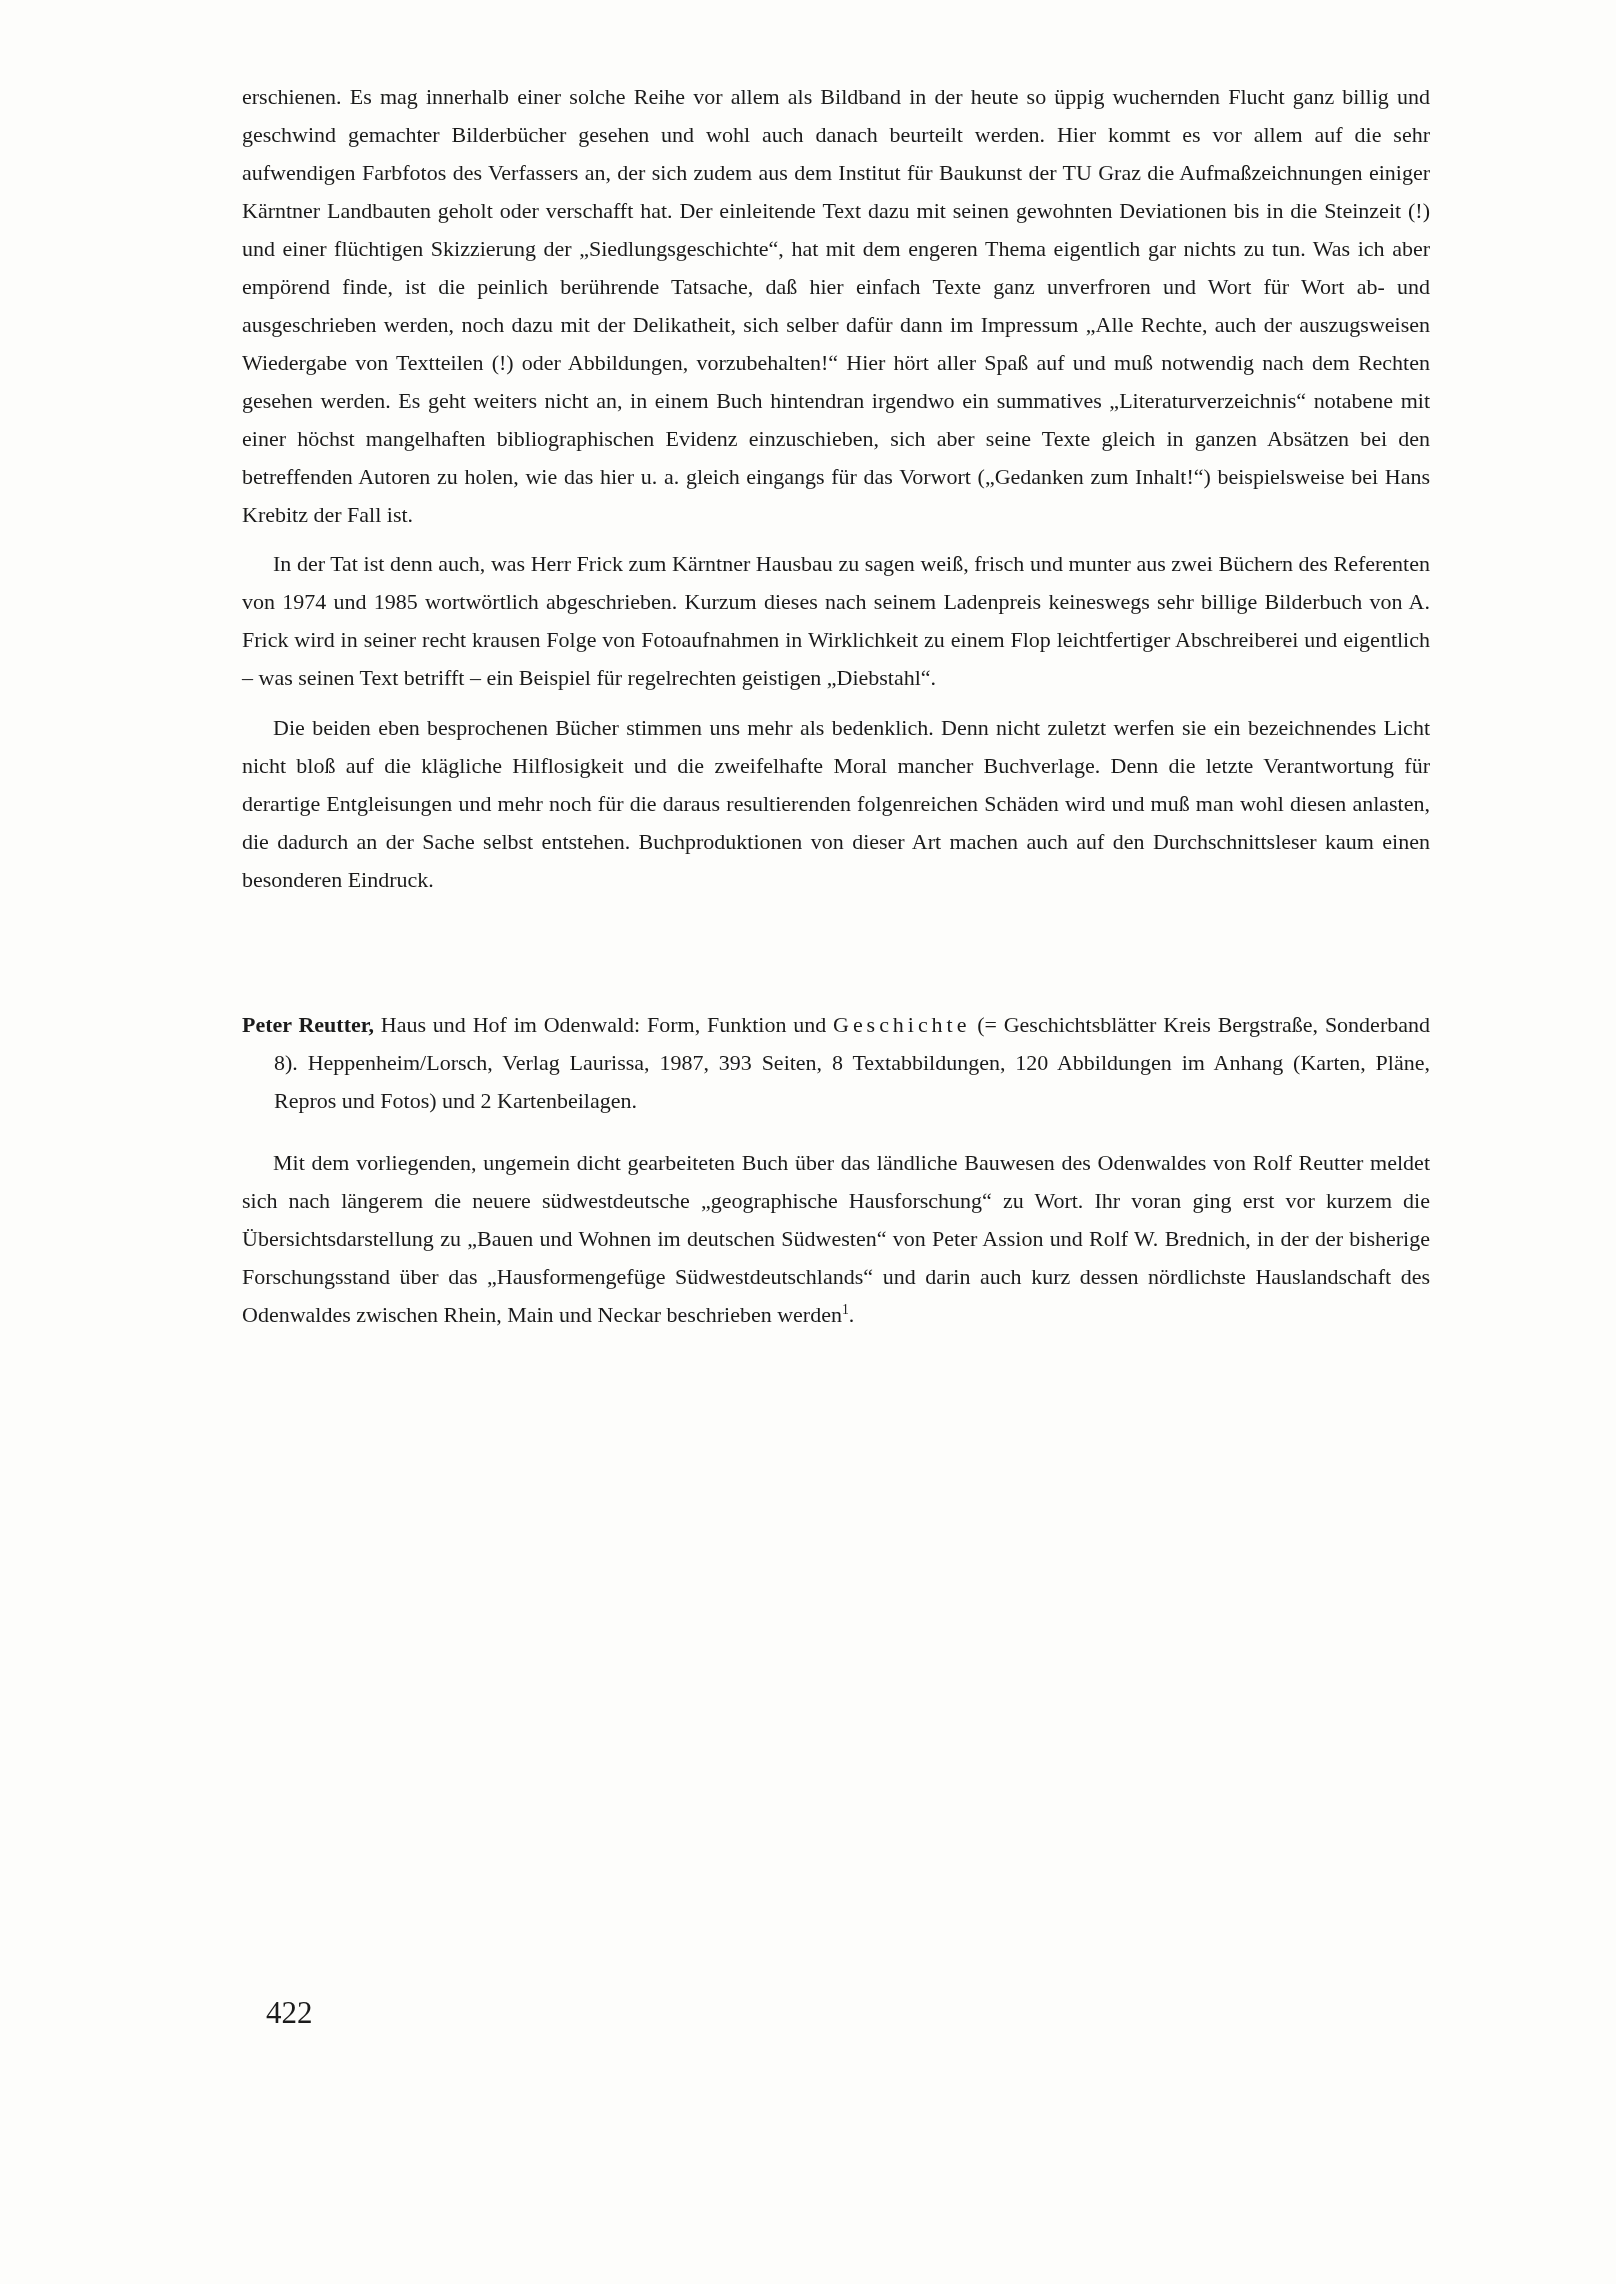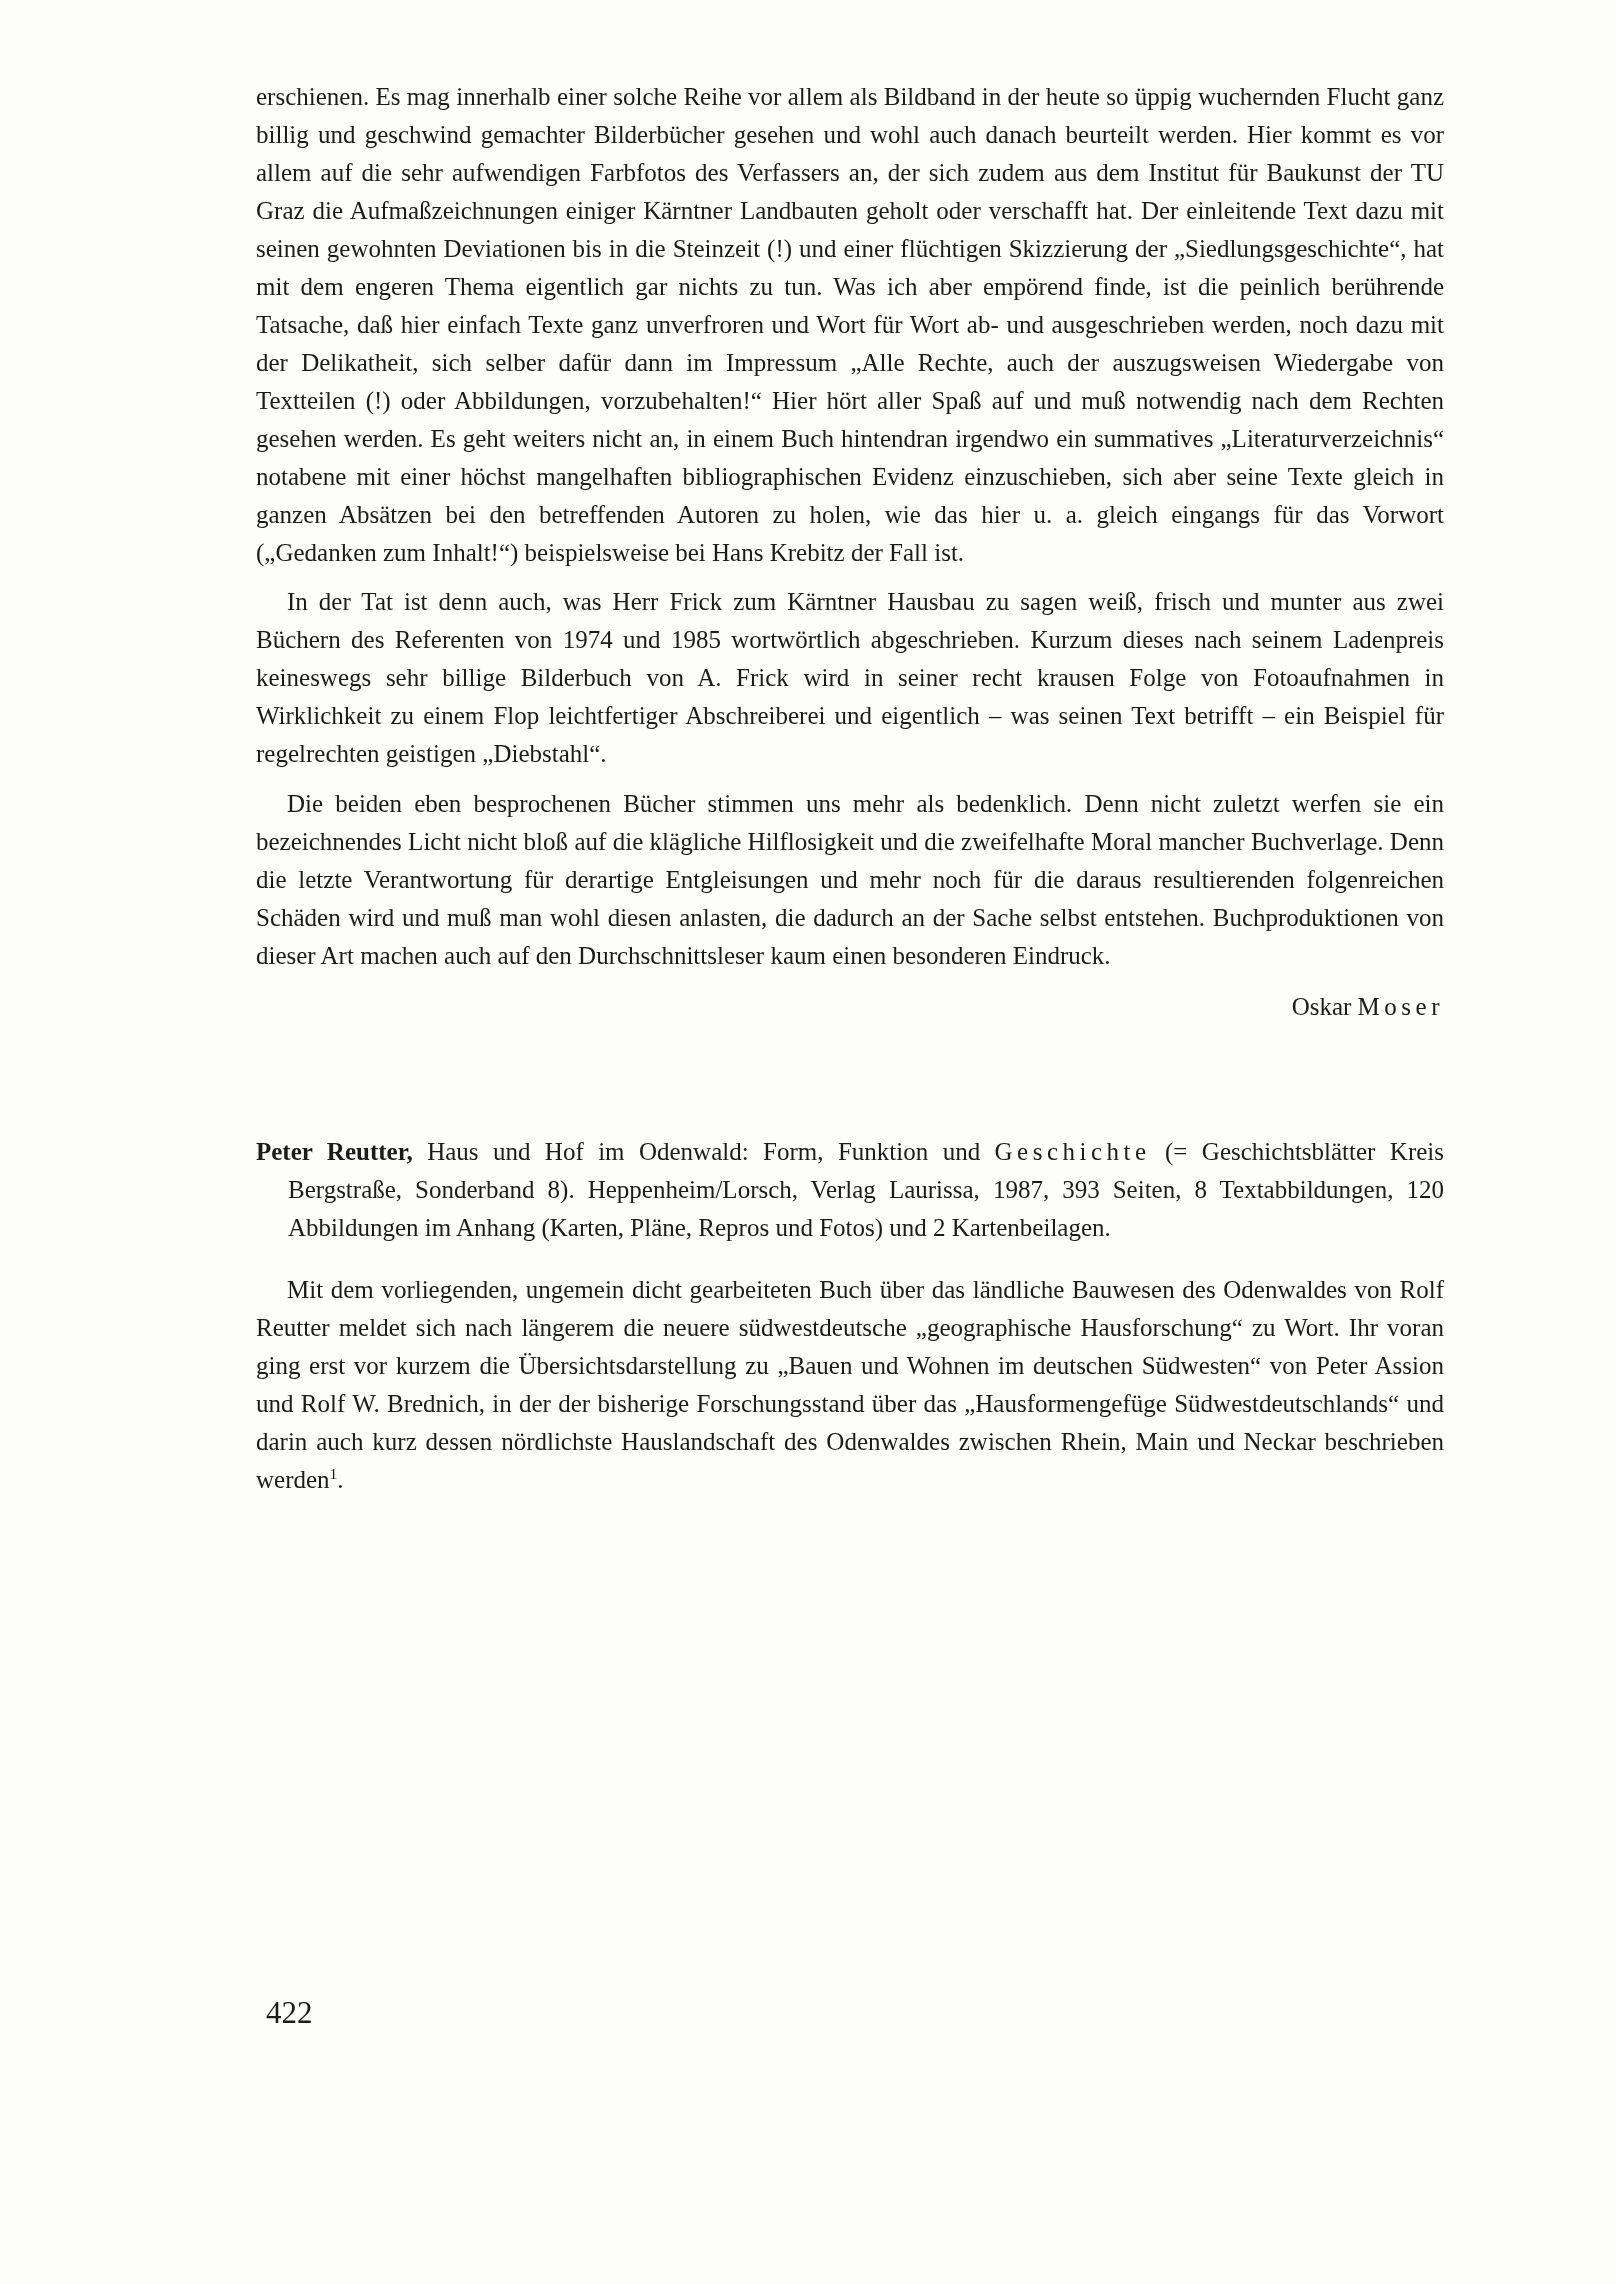--- a/index.html
+++ b/index.html
@@ -11,24 +11,24 @@
     position: relative;
     width: 1616px;
     height: 2284px;
     margin: 0 auto;
     background: #fdfdfb;
     color: #1b1b1b;
     font-family: "Liberation Serif", "DejaVu Serif", serif;
   }
   .content {
     position: absolute;
-    left: 256px;
+    left: 242px;
     top: 78px;
     width: 1188px;
-    font-size: 25px;
+    font-size: 22px;
     line-height: 38px;
     text-align: justify;
   }
   p { margin: 0; }
   .para.indent { text-indent: 31px; }
   .para + .para { margin-top: 11.3px; }
   .signature {
     margin-top: 13px;
     text-align: right;
   }
@@ -61,21 +61,20 @@
 
 <div class="page">
   <div class="content">
 
     <p class="para">erschienen. Es mag innerhalb einer solche Reihe vor allem als Bildband in der heute so üppig wuchernden Flucht ganz billig und geschwind gemachter Bilderbücher gesehen und wohl auch danach beurteilt werden. Hier kommt es vor allem auf die sehr aufwendigen Farbfotos des Verfassers an, der sich zudem aus dem Institut für Baukunst der TU Graz die Aufmaßzeichnungen einiger Kärntner Landbauten geholt oder verschafft hat. Der einleitende Text dazu mit seinen gewohnten Deviationen bis in die Steinzeit (!) und einer flüchtigen Skizzierung der „Siedlungsgeschichte“, hat mit dem engeren Thema eigentlich gar nichts zu tun. Was ich aber empörend finde, ist die peinlich berührende Tatsache, daß hier einfach Texte ganz unverfroren und Wort für Wort ab- und ausgeschrieben werden, noch dazu mit der Delikatheit, sich selber dafür dann im Impressum „Alle Rechte, auch der auszugsweisen Wiedergabe von Textteilen (!) oder Abbildungen, vorzubehalten!“ Hier hört aller Spaß auf und muß notwendig nach dem Rechten gesehen werden. Es geht weiters nicht an, in einem Buch hintendran irgendwo ein summatives „Literaturverzeichnis“ notabene mit einer höchst mangelhaften bibliographischen Evidenz einzuschieben, sich aber seine Texte gleich in ganzen Absätzen bei den betreffenden Autoren zu holen, wie das hier u. a. gleich eingangs für das Vorwort („Gedanken zum Inhalt!“) beispielsweise bei Hans Krebitz der Fall ist.</p>
 
     <p class="para indent">In der Tat ist denn auch, was Herr Frick zum Kärntner Hausbau zu sagen weiß, frisch und munter aus zwei Büchern des Referenten von 1974 und 1985 wortwörtlich abgeschrieben. Kurzum dieses nach seinem Ladenpreis keineswegs sehr billige Bilderbuch von A. Frick wird in seiner recht krausen Folge von Fotoaufnahmen in Wirklichkeit zu einem Flop leichtfertiger Abschreiberei und eigentlich – was seinen Text betrifft – ein Beispiel für regelrechten geistigen „Diebstahl“.</p>
 
     <p class="para indent">Die beiden eben besprochenen Bücher stimmen uns mehr als bedenklich. Denn nicht zuletzt werfen sie ein bezeichnendes Licht nicht bloß auf die klägliche Hilflosigkeit und die zweifelhafte Moral mancher Buchverlage. Denn die letzte Verantwortung für derartige Entgleisungen und mehr noch für die daraus resultierenden folgenreichen Schäden wird und muß man wohl diesen anlasten, die dadurch an der Sache selbst entstehen. Buchproduktionen von dieser Art machen auch auf den Durchschnittsleser kaum einen besonderen Eindruck.</p>
 
-    <p class="signature"><span>Oskar </span><span class="spaced">Moser</span></p>
 
     <p class="citation"><span class="bold">Peter Reutter,</span><span> Haus und Hof im Odenwald: Form, Funktion und </span><span class="spaced">Geschichte</span><span> (= Geschichtsblätter Kreis Bergstraße, Sonderband 8). Heppenheim/Lorsch, Verlag Laurissa, 1987, 393 Seiten, 8 Textabbildungen, 120 Abbildungen im Anhang (Karten, Pläne, Repros und Fotos) und 2 Kartenbeilagen.</span></p>
 
     <p class="para indent after-citation"><span>Mit dem vorliegenden, ungemein dicht gearbeiteten Buch über das ländliche Bauwesen des Odenwaldes von Rolf Reutter meldet sich nach längerem die neuere südwestdeutsche „geographische Hausforschung“ zu Wort. Ihr voran ging erst vor kurzem die Übersichtsdarstellung zu „Bauen und Wohnen im deutschen Südwesten“ von Peter Assion und Rolf W. Brednich, in der der bisherige Forschungsstand über das „Hausformengefüge Südwestdeutschlands“ und darin auch kurz dessen nördlichste Hauslandschaft des Odenwaldes zwischen Rhein, Main und Neckar beschrieben werden</span><sup class="footnote">1</sup><span>.</span></p>
 
   </div>
 
   <div class="page-number">422</div>
 </div>
 

